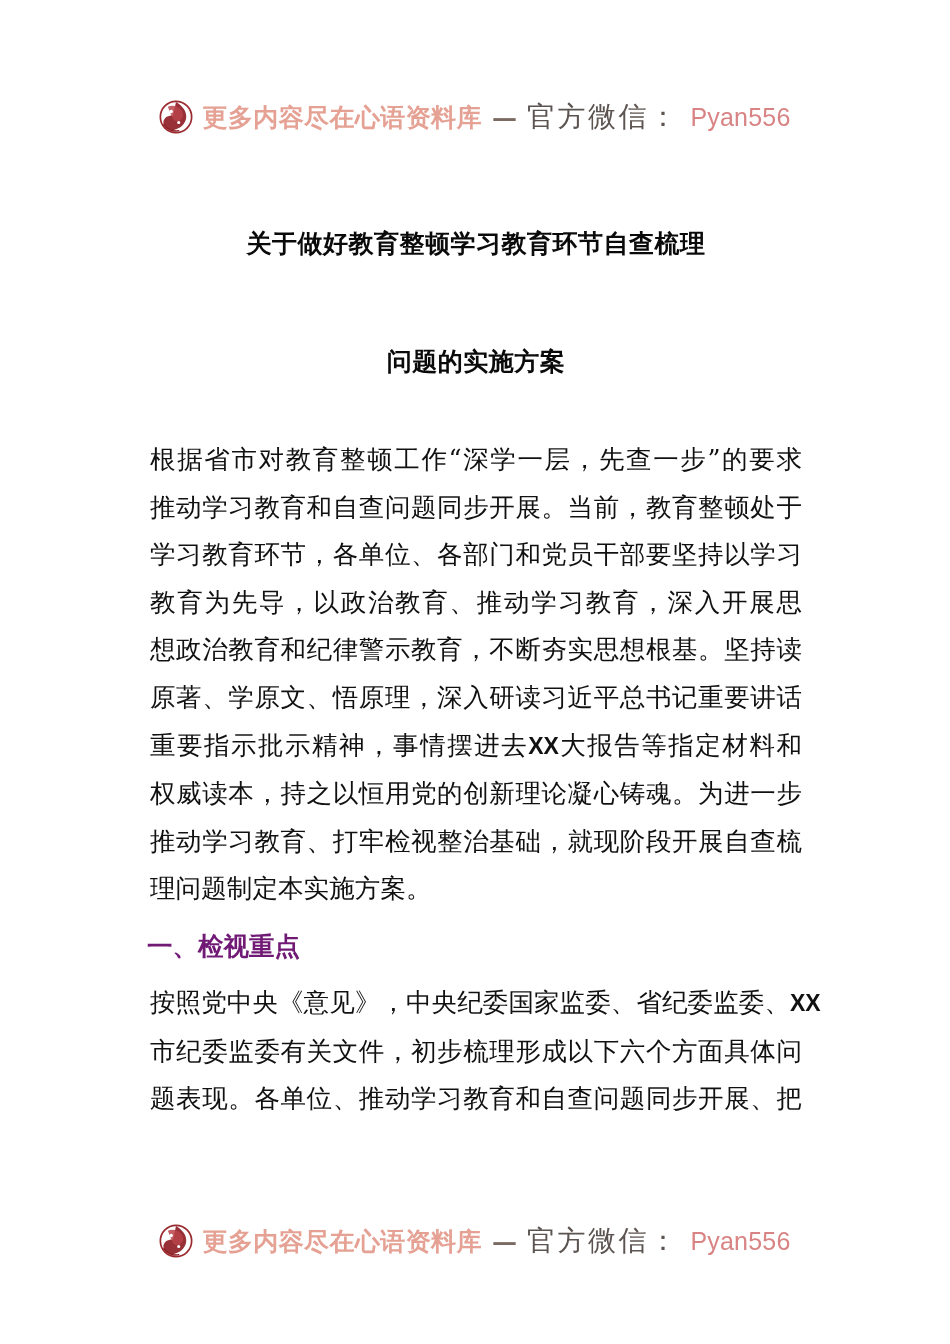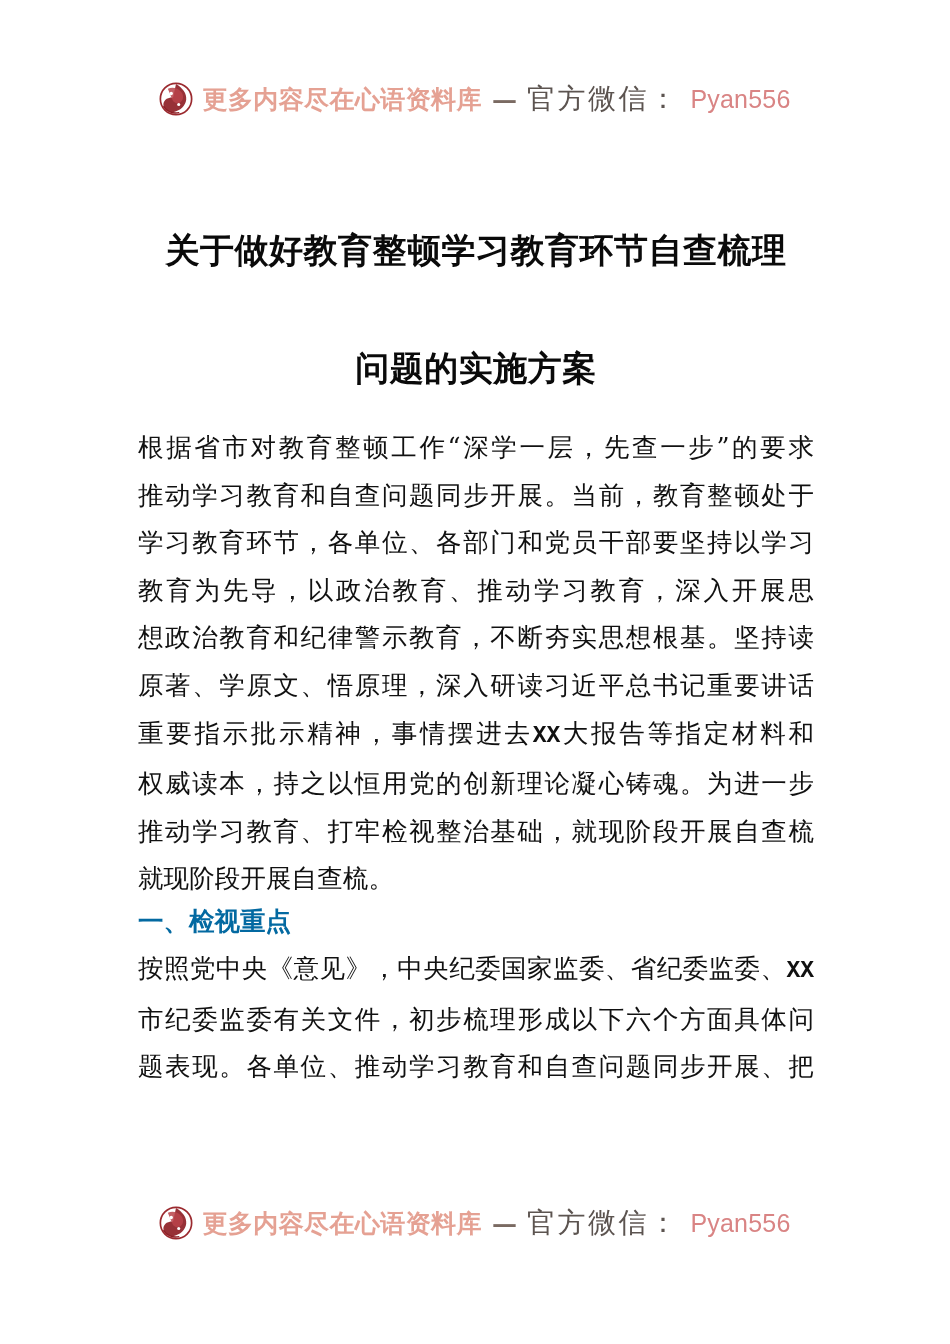--- a/index.html
+++ b/index.html
@@ -24,20 +24,21 @@
   
   .watermark {
     position: absolute;
     left: 0;
     width: 950px;
     display: flex;
     align-items: center;
     justify-content: center;
     gap: 9px;
     white-space: nowrap;
+    margin-top: 18px;
   }
   .watermark.header { top: 82px; }
   .watermark.footer { top: 1206px; }
 
   .wm-logo {
     width: 34px;
     height: 34px;
     flex: 0 0 34px;
     display: block;
   }
@@ -77,21 +78,21 @@
   }
 
   
   .doc-title {
     position: absolute;
     left: 138px;
     top: 168px;
     width: 676px;
     text-align: center;
     font-family: "DejaVu Serif", serif;
-    font-size: 34px;
+    font-size: 25px;
     font-weight: 700;
     color: #0a0a0a;
     line-height: 118px;
     letter-spacing: 0.5px;
   }
   .doc-title .tl {
     display: block;
   }
 
   
@@ -103,45 +104,45 @@
   }
 
   .para {
     font-family: "DejaVu Serif", serif;
     font-size: 25.5px;
     color: #111111;
     line-height: 47.6px;
     text-align: justify;
     text-justify: inter-character;
     letter-spacing: 0.1px;
-    margin: 0;
+    margin: 12px;
   }
   
   .para .ln {
     display: block;
     text-align: justify;
     text-align-last: justify;
     white-space: nowrap;
   }
   .para .ln.last {
     text-align-last: left;
   }
 
   .heading {
-    font-family: Liberation Mono, monospace;
+    font-family: Liberation Sans, sans-serif;
     font-size: 25.5px;
-    color: #0369a1;
+    color: #701a75;
     line-height: 42px;
-    margin: 0;
+    margin: 9px;
     text-align: left;
     white-space: nowrap;
   }
 
   .sans-bold {
-    font-family: Liberation Mono, monospace;
+    font-family: Liberation Sans, sans-serif;
     font-weight: 700;
     font-size: 23px;
     letter-spacing: 0;
   }
 </style>
 </head>
 <body>
 
 <div class="page">
 
@@ -170,21 +171,21 @@
     <p class="para">
       <span class="ln">根据省市对教育整顿工作“深学一层，先查一步”的要求</span>
       <span class="ln">推动学习教育和自查问题同步开展。当前，教育整顿处于</span>
       <span class="ln">学习教育环节，各单位、各部门和党员干部要坚持以学习</span>
       <span class="ln">教育为先导，以政治教育、推动学习教育，深入开展思</span>
       <span class="ln">想政治教育和纪律警示教育，不断夯实思想根基。坚持读</span>
       <span class="ln">原著、学原文、悟原理，深入研读习近平总书记重要讲话</span>
       <span class="ln"><span>重要指示批示精神，事情摆进去</span><span class="sans-bold">XX</span><span>大报告等指定材料和</span></span>
       <span class="ln">权威读本，持之以恒用党的创新理论凝心铸魂。为进一步</span>
       <span class="ln">推动学习教育、打牢检视整治基础，就现阶段开展自查梳</span>
-      <span class="ln last">就现阶段开展自查梳。</span>
+      <span class="ln last">理问题制定本实施方案。</span>
     </p>
 
     <h2 class="heading">一、检视重点</h2>
 
     <p class="para">
       <span class="ln"><span>按照党中央《意见》，中央纪委国家监委、省纪委监委、</span><span class="sans-bold">XX</span></span>
       <span class="ln">市纪委监委有关文件，初步梳理形成以下六个方面具体问</span>
       <span class="ln">题表现。各单位、推动学习教育和自查问题同步开展、把</span>
     </p>
 

